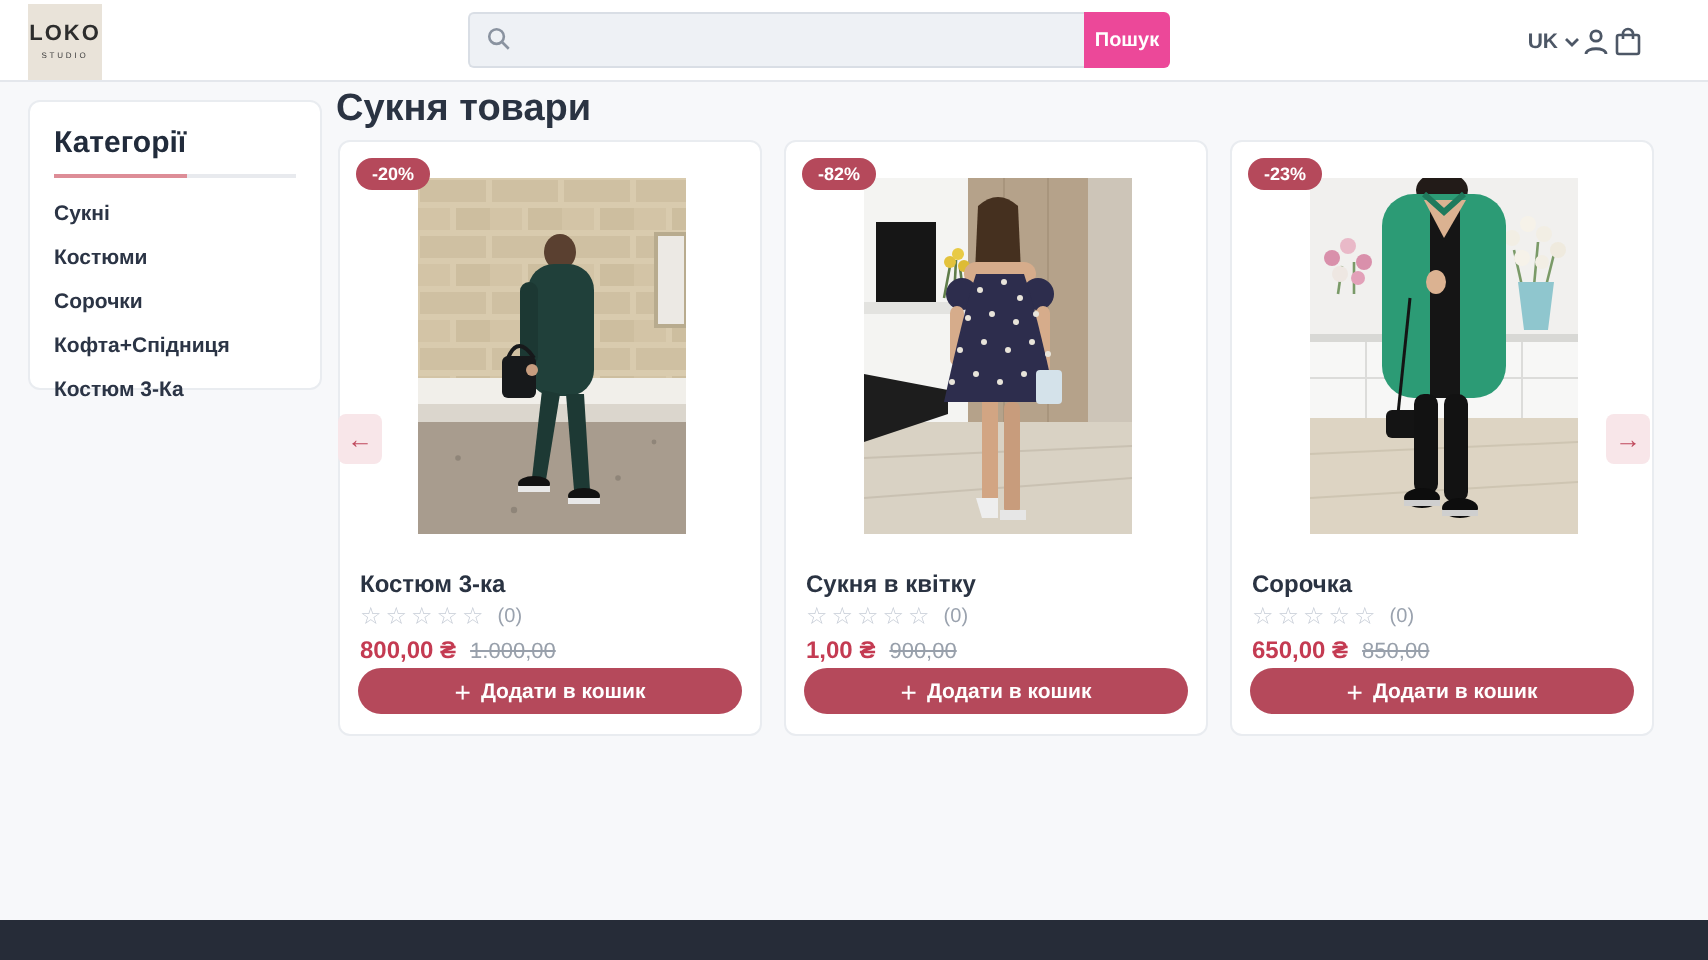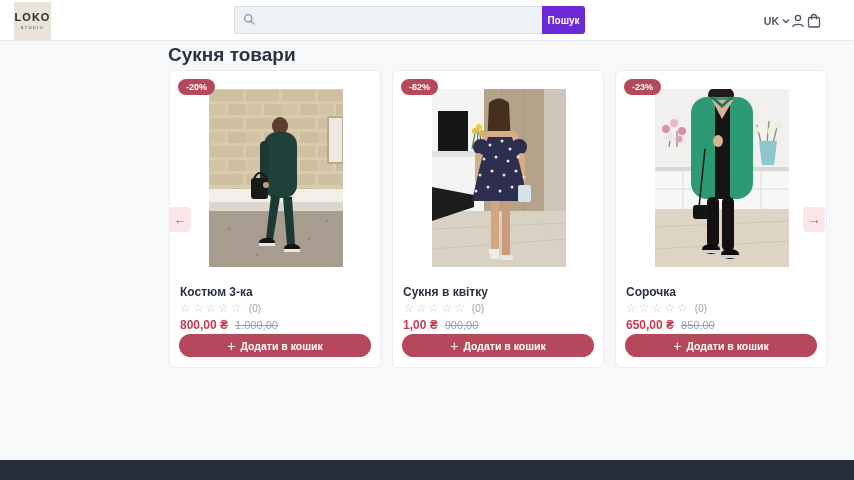--- a/index.html
+++ b/index.html
@@ -10,21 +10,21 @@
   
   .header { position:absolute; top:0; left:0; right:0; height:41px; background:#ffffff; border-bottom:1px solid #e4e7ec; z-index:5; }
   .logo-box { position:absolute; left:14px; top:2px; width:37px; height:38px; background:#e9e3d9; display:flex; flex-direction:column; align-items:center; justify-content:center; cursor:pointer; }
   .logo-title { font-size:11px; font-weight:bold; letter-spacing:1px; color:#2d2d2d; line-height:1; }
   .logo-sub { font-size:4px; letter-spacing:1.4px; color:#3a3a3a; margin-top:2px; }
 
   .search-wrap { position:absolute; left:234px; top:6px; width:351px; height:28px; display:flex; }
   .search-field { position:relative; flex:1; }
   .search-input { width:100%; height:100%; background:#eef1f5; border:1px solid #d9dee5; border-right:none; border-radius:3px 0 0 3px; padding:0 8px 0 30px; font-size:11px; color:#3a4453; outline:none; font-family:inherit; }
   .search-ico { position:absolute; left:9px; top:7px; width:13px; height:13px; color:#8a93a0; }
-  .search-btn { width:43px; background:#6d28d9; color:#ffffff; border:none; border-radius:0 3px 3px 0; font-size:10px; font-weight:bold; cursor:pointer; font-family:inherit; }
+  .search-btn { width:43px; background:#ec4899; color:#ffffff; border:none; border-radius:0 3px 3px 0; font-size:10px; font-weight:bold; cursor:pointer; font-family:inherit; }
 
   .header-right { position:absolute; right:32px; top:0; height:41px; display:flex; align-items:center; color:#4d5766; }
   .lang { display:flex; align-items:center; gap:3px; font-size:10.5px; font-weight:bold; cursor:pointer; color:#4d5766; }
   .hdr-ico { width:16px; height:16px; cursor:pointer; color:#4d5766; display:block; }
 
   
   .sidebar { position:absolute; left:14px; top:50px; width:147px; height:145px; background:#ffffff; border:1px solid #e9ecf0; border-radius:6px; padding:12px 12px 10px; }
   .sidebar-title { font-size:15px; font-weight:bold; color:#212b3b; }
   .sidebar-divider { margin-top:7px; height:2px; background:linear-gradient(to right,#dd8d97 0%,#dd8d97 55%,#e8eaee 55%,#e8eaee 100%); }
   .sidebar-list { list-style:none; margin-top:12px; }
@@ -88,20 +88,31 @@
         <circle cx="8" cy="5" r="2.6"></circle>
           <path d="M3 14 C3 10.5 13 10.5 13 14"></path>
       </svg>
       <svg class="hdr-ico" viewBox="0 0 16 16" fill="none" stroke="currentColor" stroke-width="1.3">
         <rect x="2.5" y="4.5" width="11" height="9.5" rx="1"></rect>
           <path d="M5.5 6.5 V4 a2.5 2.5 0 0 1 5 0 V6.5"></path>
       </svg>
     </div>
   </div>
 
+  <div class="sidebar">
+    <div class="sidebar-title">Категорії</div>
+    <div class="sidebar-divider"></div>
+    <ul class="sidebar-list">
+      <li>Сукні</li>
+      <li>Костюми</li>
+      <li>Сорочки</li>
+      <li>Кофта+Спідниця</li>
+      <li>Костюм 3-Ка</li>
+    </ul>
+  </div>
 
   <div class="page-title">Сукня товари</div>
 
   <div class="cards">
 
     <div class="card">
       <div class="badge">-20%</div>
       <div class="p-img">
         <svg viewBox="0 0 134 178">
           <defs>

